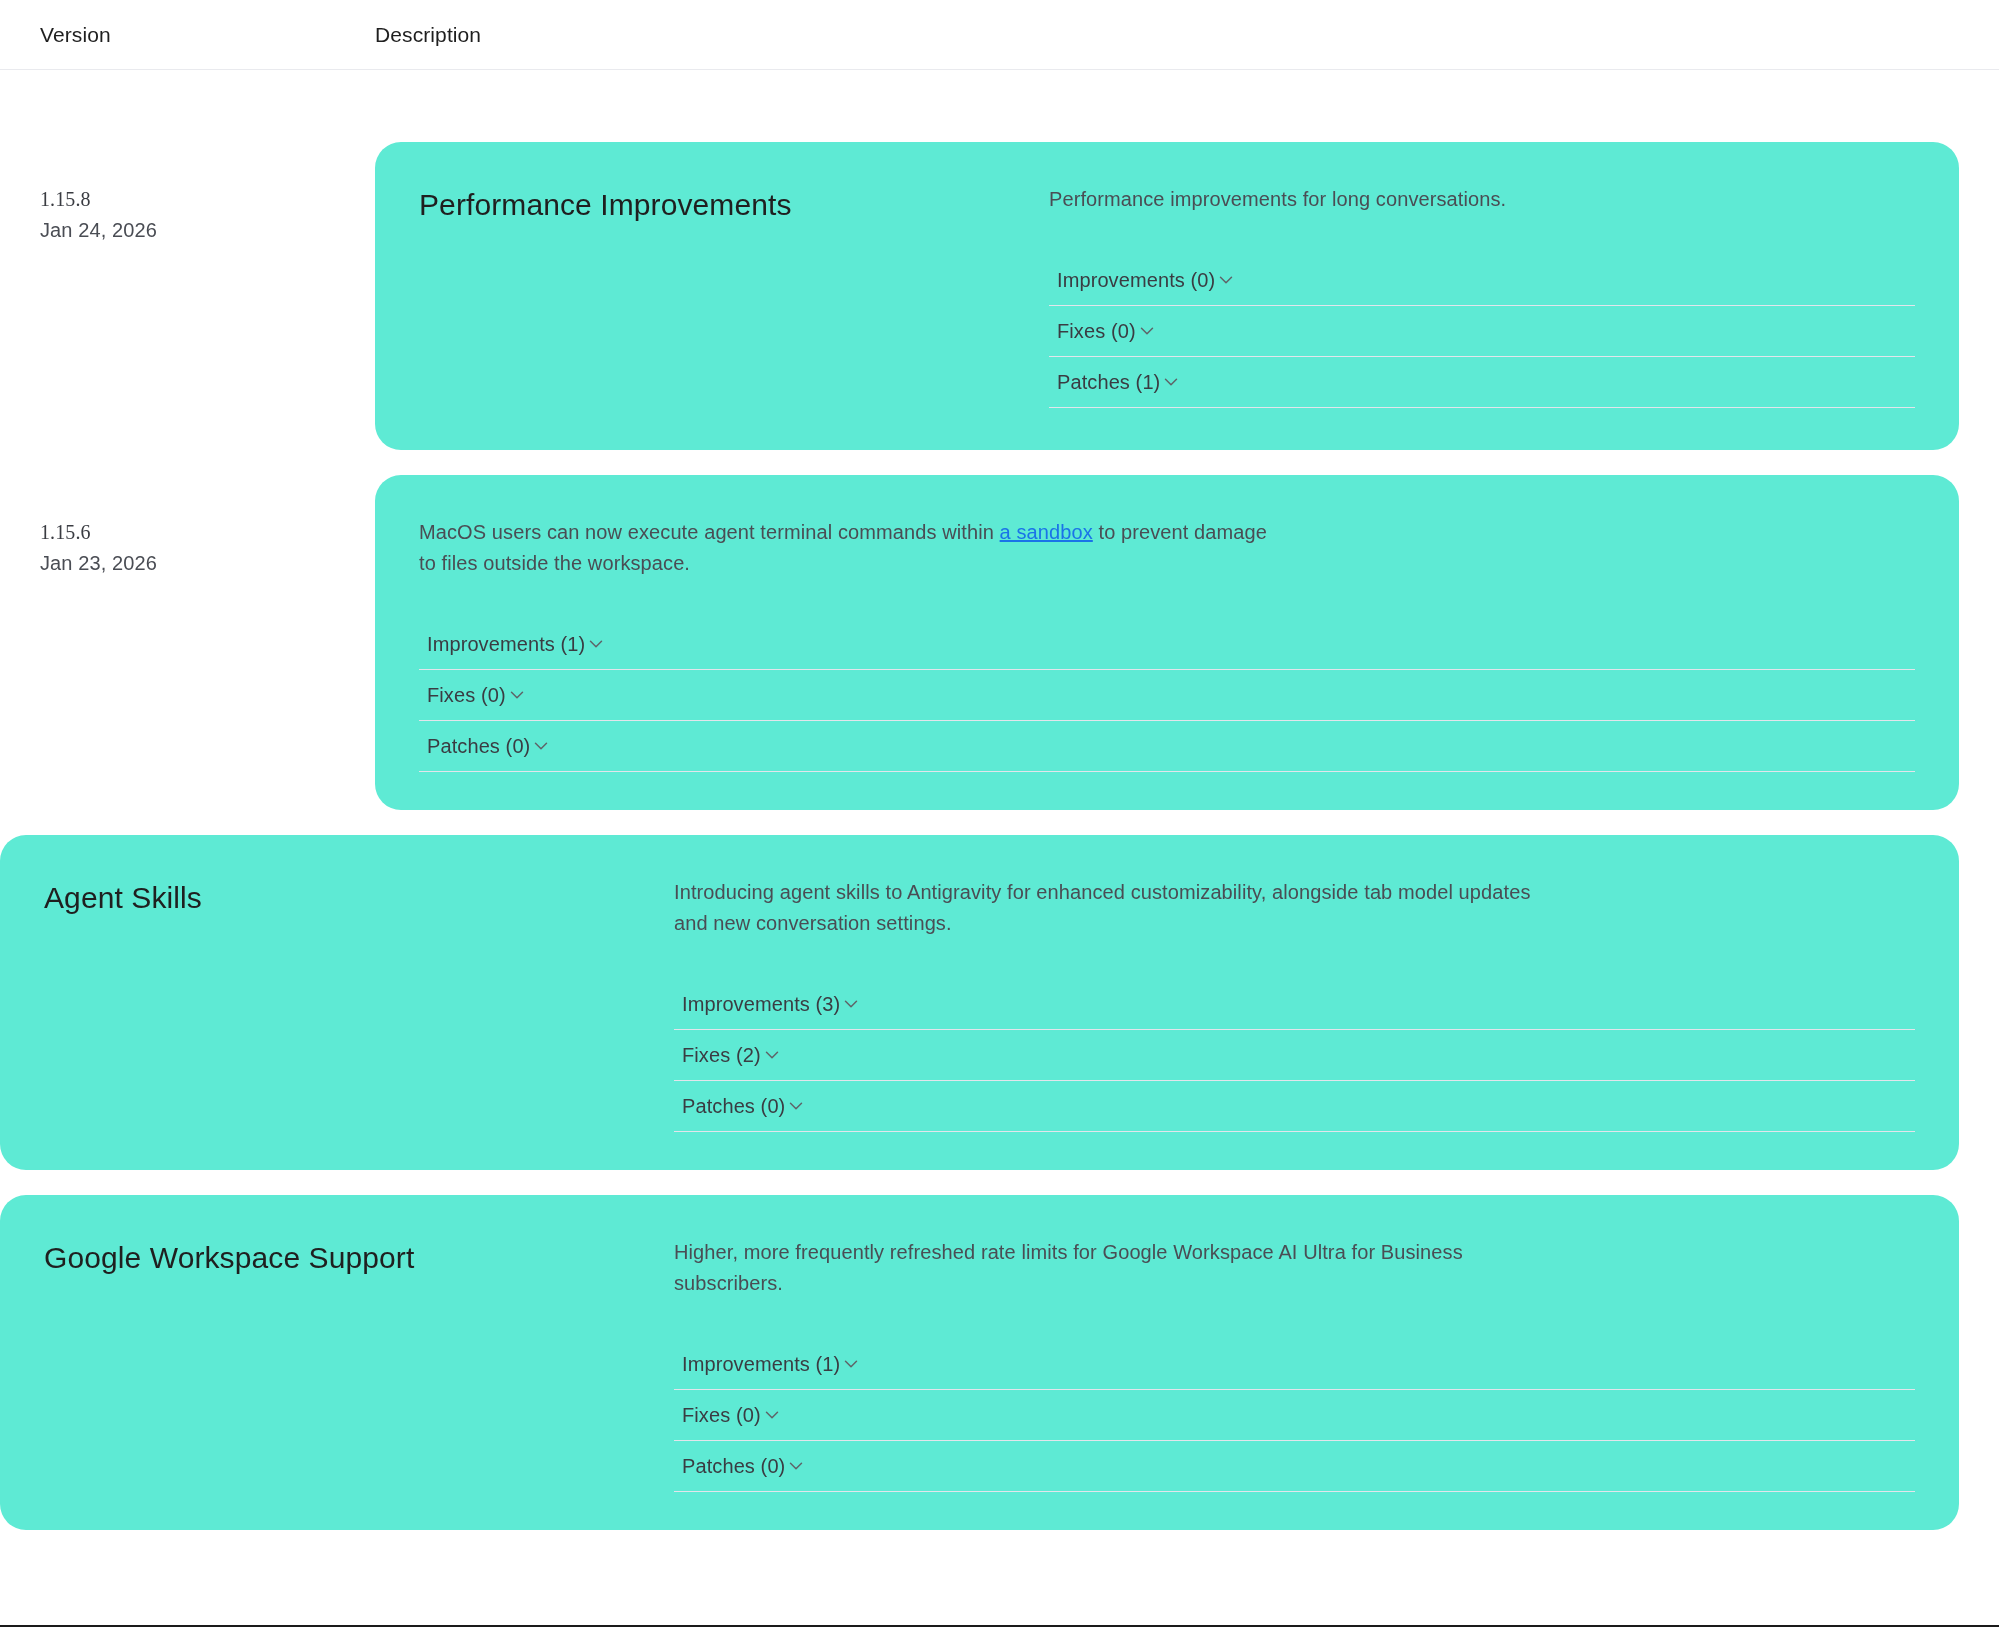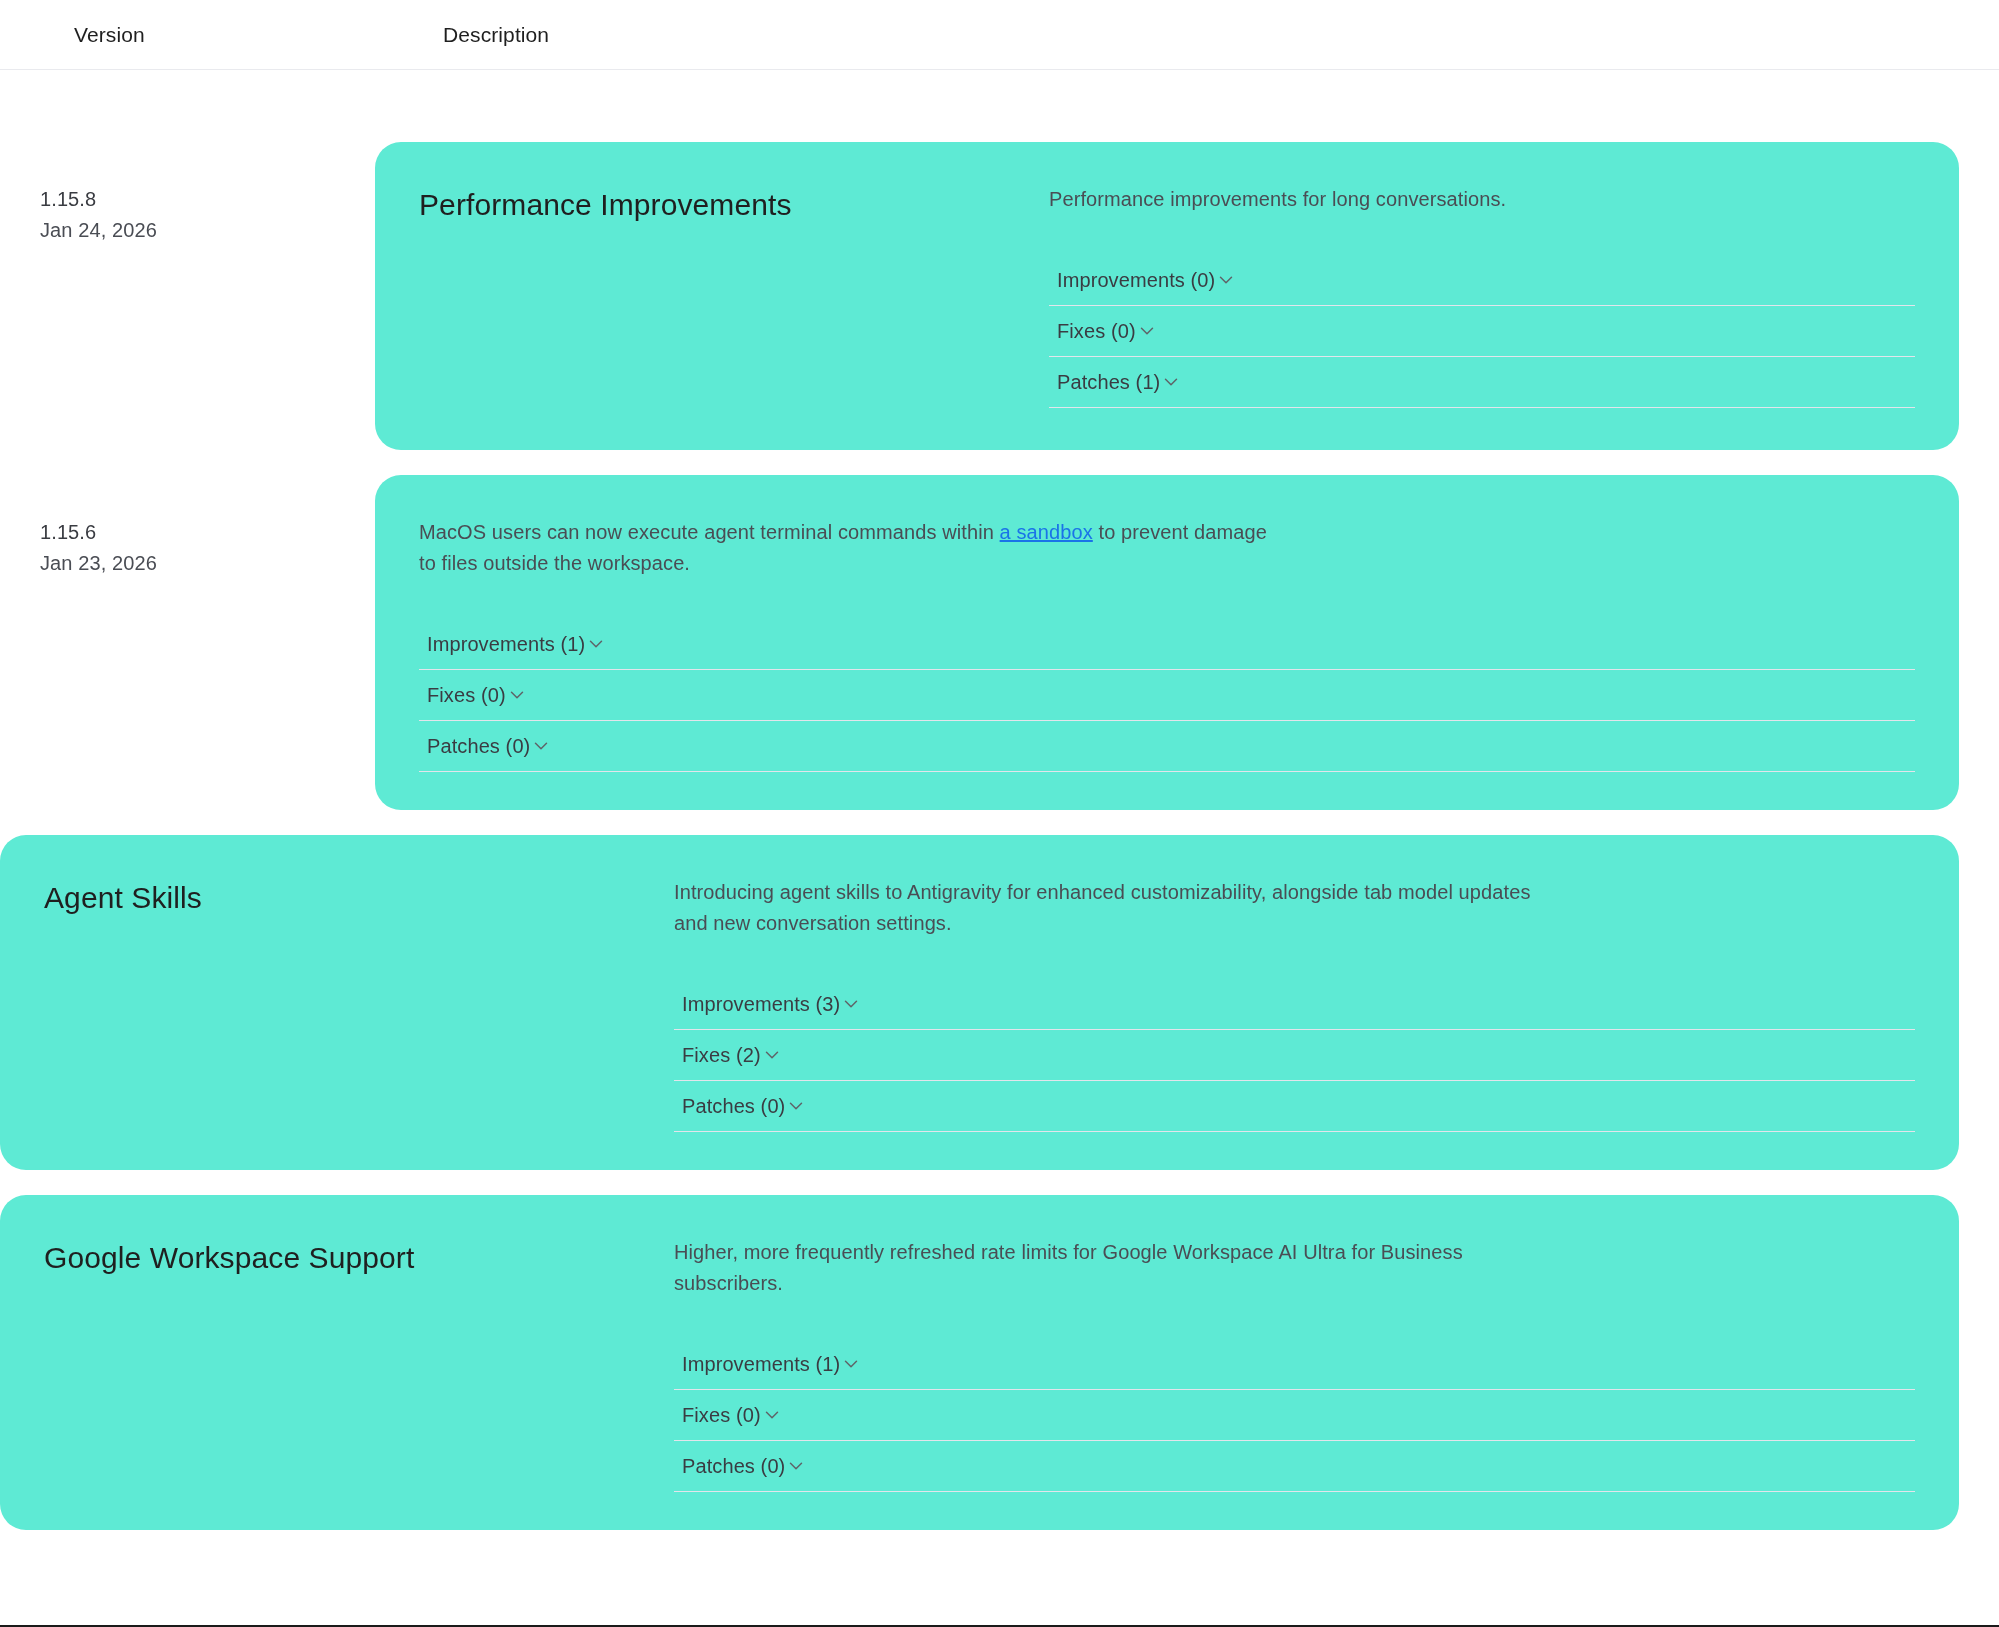--- a/index.html
+++ b/index.html
@@ -32,21 +32,20 @@
     display: flex;
     align-items: center;
     padding: 0 0 0 40px;
   }
   .th {
     font-size: 21px;
     line-height: 1;
     color: #1f1f1f;
     font-weight: 400;
     letter-spacing: 0.1px;
-    margin-left: 34px;
   }
   .th-version { width: 335px; flex: 0 0 335px; }
   .th-description { flex: 1 1 auto; }
 
   
   .rows { padding-top: 72px; }
 
   .release-row {
     display: flex;
     align-items: flex-start;
@@ -57,20 +56,21 @@
     width: 375px;
     flex: 0 0 375px;
     padding-left: 40px;
     padding-top: 42px;
   }
   .version-number {
     font-size: 20px;
     line-height: 31px;
     color: #3a3c42;
     letter-spacing: 0.1px;
+    font-family: Liberation Serif, serif;
   }
   .version-date {
     font-size: 20px;
     line-height: 31px;
     color: #4a4d54;
     letter-spacing: 0.1px;
   }
 
   .card {
     flex: 1 1 auto;

